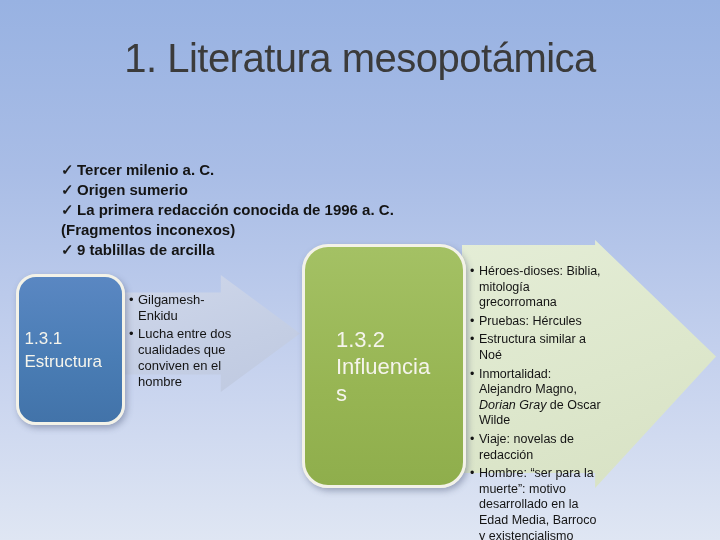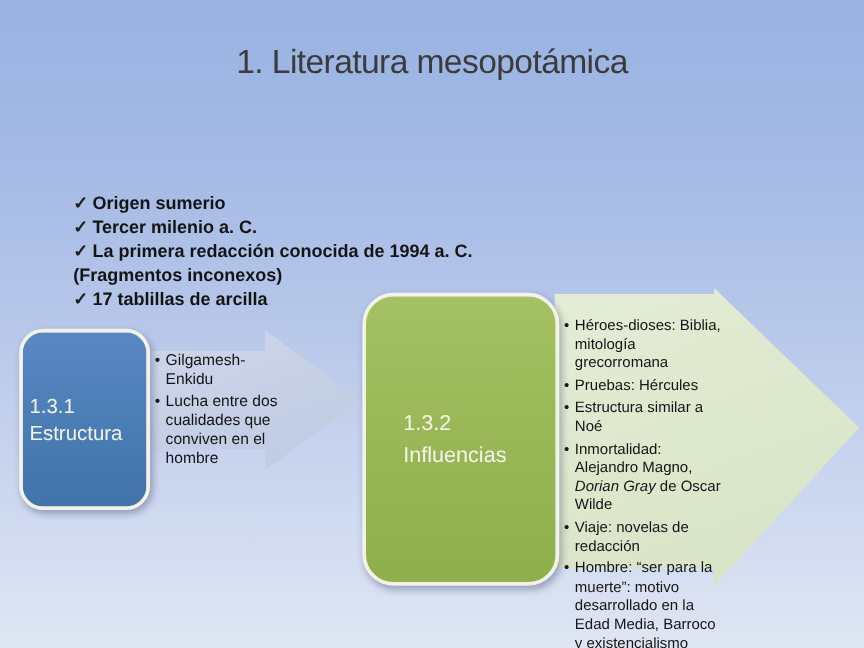--- a/index.html
+++ b/index.html
@@ -3,21 +3,21 @@
 <meta charset="utf-8">
 <style>
   html,body{margin:0;padding:0;background:#e8e8e8;}
   .slide{
     position:relative;width:720px;height:540px;overflow:hidden;
     background:linear-gradient(180deg,#98b2e2 0%,#a9bde6 32%,#c6d2ee 68%,#dfe6f3 100%);
     font-family:"Liberation Sans",sans-serif;
   }
   .title{
     position:absolute;top:36px;left:0;width:100%;text-align:center;
-    font-size:28px;color:#3b3b3b;letter-spacing:-0.5px;
+    font-size:40px;color:#3b3b3b;letter-spacing:-0.5px;
   }
   .subtitle{
     position:absolute;top:119px;left:0;width:100%;text-align:center;
     font-size:27px;color:#3b3b3b;
   }
   .it{font-style:italic;}
   .checklist{
     position:absolute;left:61px;top:160px;width:480px;margin:0;padding:0;list-style:none;
     font-size:15px;font-weight:bold;color:#141414;line-height:20px;
   }
@@ -30,21 +30,21 @@
   }
   .box-blue{
     left:16px;top:274px;width:103px;height:145px;border-radius:20px;
     background:linear-gradient(180deg,#5a87c2 0%,#4a7db5 55%,#4273a9 100%);
     font-size:17px;line-height:23px;
   }
   .box-blue .lbl{width:92px;}
   .box-green{
     left:302px;top:244px;width:158px;height:238px;border-radius:26px;
     background:linear-gradient(180deg,#a4c164 0%,#97b553 60%,#8fae4c 100%);
-    font-size:18px;line-height:27px;
+    font-size:22px;line-height:27px;
   }
   .box-green .lbl{width:96px;overflow-wrap:anywhere;}
   .arrow{position:absolute;}
   .arrow-blue{
     left:124px;top:275px;width:176px;height:117px;
     background:linear-gradient(160deg,#cfd7ea 0%,#c4cee4 60%,#bfc9e0 100%);
     clip-path:polygon(0 15%,55% 15%,55% 0,100% 50%,55% 100%,55% 85%,0 85%);
   }
   .arrow-green{
     left:462px;top:240px;width:254px;height:248px;
@@ -63,33 +63,33 @@
 </head>
 <body>
 
 <div class="slide">
 
   <div class="title">1. Literatura mesopotámica</div>
 
 
   <ul class="checklist">
     <li>
+      <span class="check">✓</span><span>Tercer milenio a. C.</span>
+    </li>
+    <li>
       <span class="check">✓</span><span>Origen sumerio</span>
     </li>
     <li>
-      <span class="check">✓</span><span>Tercer milenio a. C.</span>
-    </li>
-    <li>
-      <span class="check">✓</span><span>La primera redacción conocida de 1994 a. C.</span>
+      <span class="check">✓</span><span>La primera redacción conocida de 1996 a. C.</span>
     </li>
     <li class="nocheck">
       <span>(Fragmentos inconexos)</span>
     </li>
     <li>
-      <span class="check">✓</span><span>17 tablillas de arcilla</span>
+      <span class="check">✓</span><span>9 tablillas de arcilla</span>
     </li>
   </ul>
 
   <div class="arrow arrow-blue"></div>
 
   <div class="box box-blue">
     <div class="lbl">1.3.1 Estructura</div>
   </div>
 
   <ul class="arrow-list list-blue">

